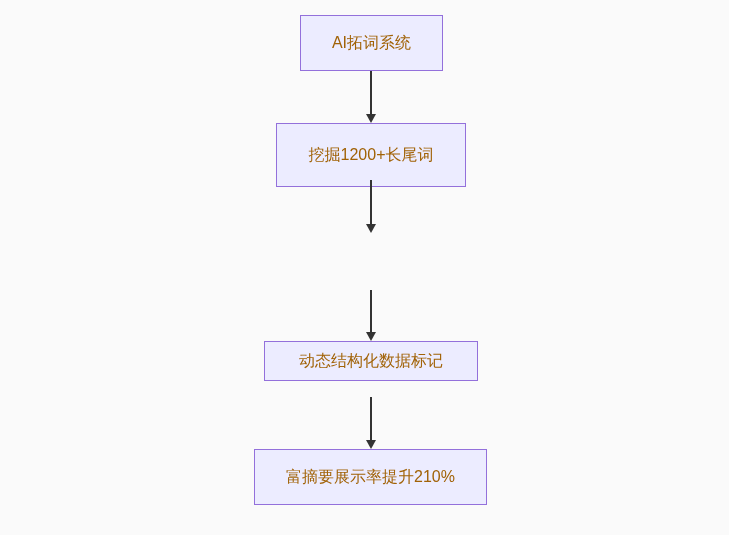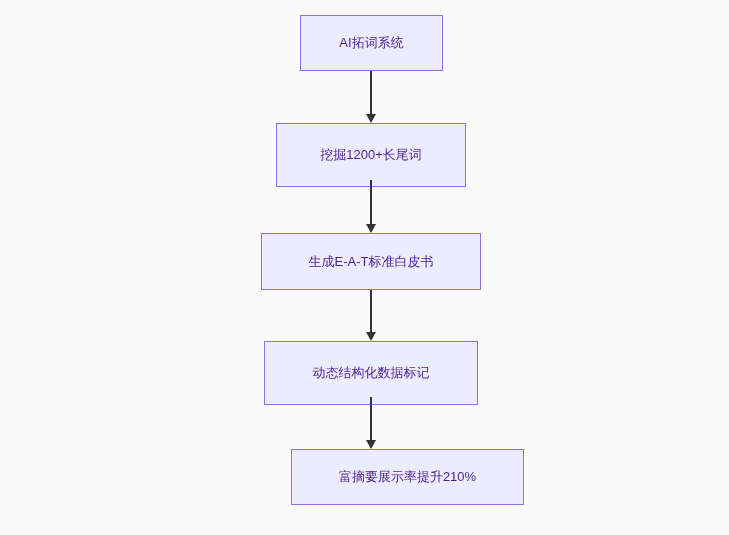--- a/index.html
+++ b/index.html
@@ -19,30 +19,30 @@
   .node {
     position: absolute;
     box-sizing: border-box;
     background: #ececff;
     border: 1px solid #9370db;
     display: flex;
     align-items: center;
     justify-content: center;
   }
   .node .label {
-    font-size: 13px;
-    color: #4c1d95;
+    font-size: 16px;
+    color: #a16207;
     white-space: nowrap;
     text-align: left;
   }
   .n0 { left: 300px; top: 15px;  width: 143px; height: 56px; }
   .n1 { left: 276px; top: 123px; width: 190px; height: 64px; }
   .n2 { left: 261px; top: 233px; width: 220px; height: 57px; }
-  .n3 { left: 264px; top: 341px; width: 214px; height: 64px; }
-  .n4 { left: 254px; top: 449px; width: 233px; height: 56px; margin-left: 37px; }
+  .n3 { left: 264px; top: 341px; width: 214px; height: 40px; }
+  .n4 { left: 254px; top: 449px; width: 233px; height: 56px; }
 
   .arrow {
     position: absolute;
     left: 365px;            
     width: 12px;
     display: flex;
     flex-direction: column;
     align-items: center;
   }
   .arrow .shaft {
@@ -79,23 +79,20 @@
 
   <div class="node n1">
     <span class="label">挖掘1200+长尾词</span>
   </div>
 
   <div class="arrow a1">
     <div class="shaft"></div>
     <div class="head"></div>
   </div>
 
-  <div class="node n2">
-    <span class="label">生成E-A-T标准白皮书</span>
-  </div>
 
   <div class="arrow a2">
     <div class="shaft"></div>
     <div class="head"></div>
   </div>
 
   <div class="node n3">
     <span class="label">动态结构化数据标记</span>
   </div>
 

